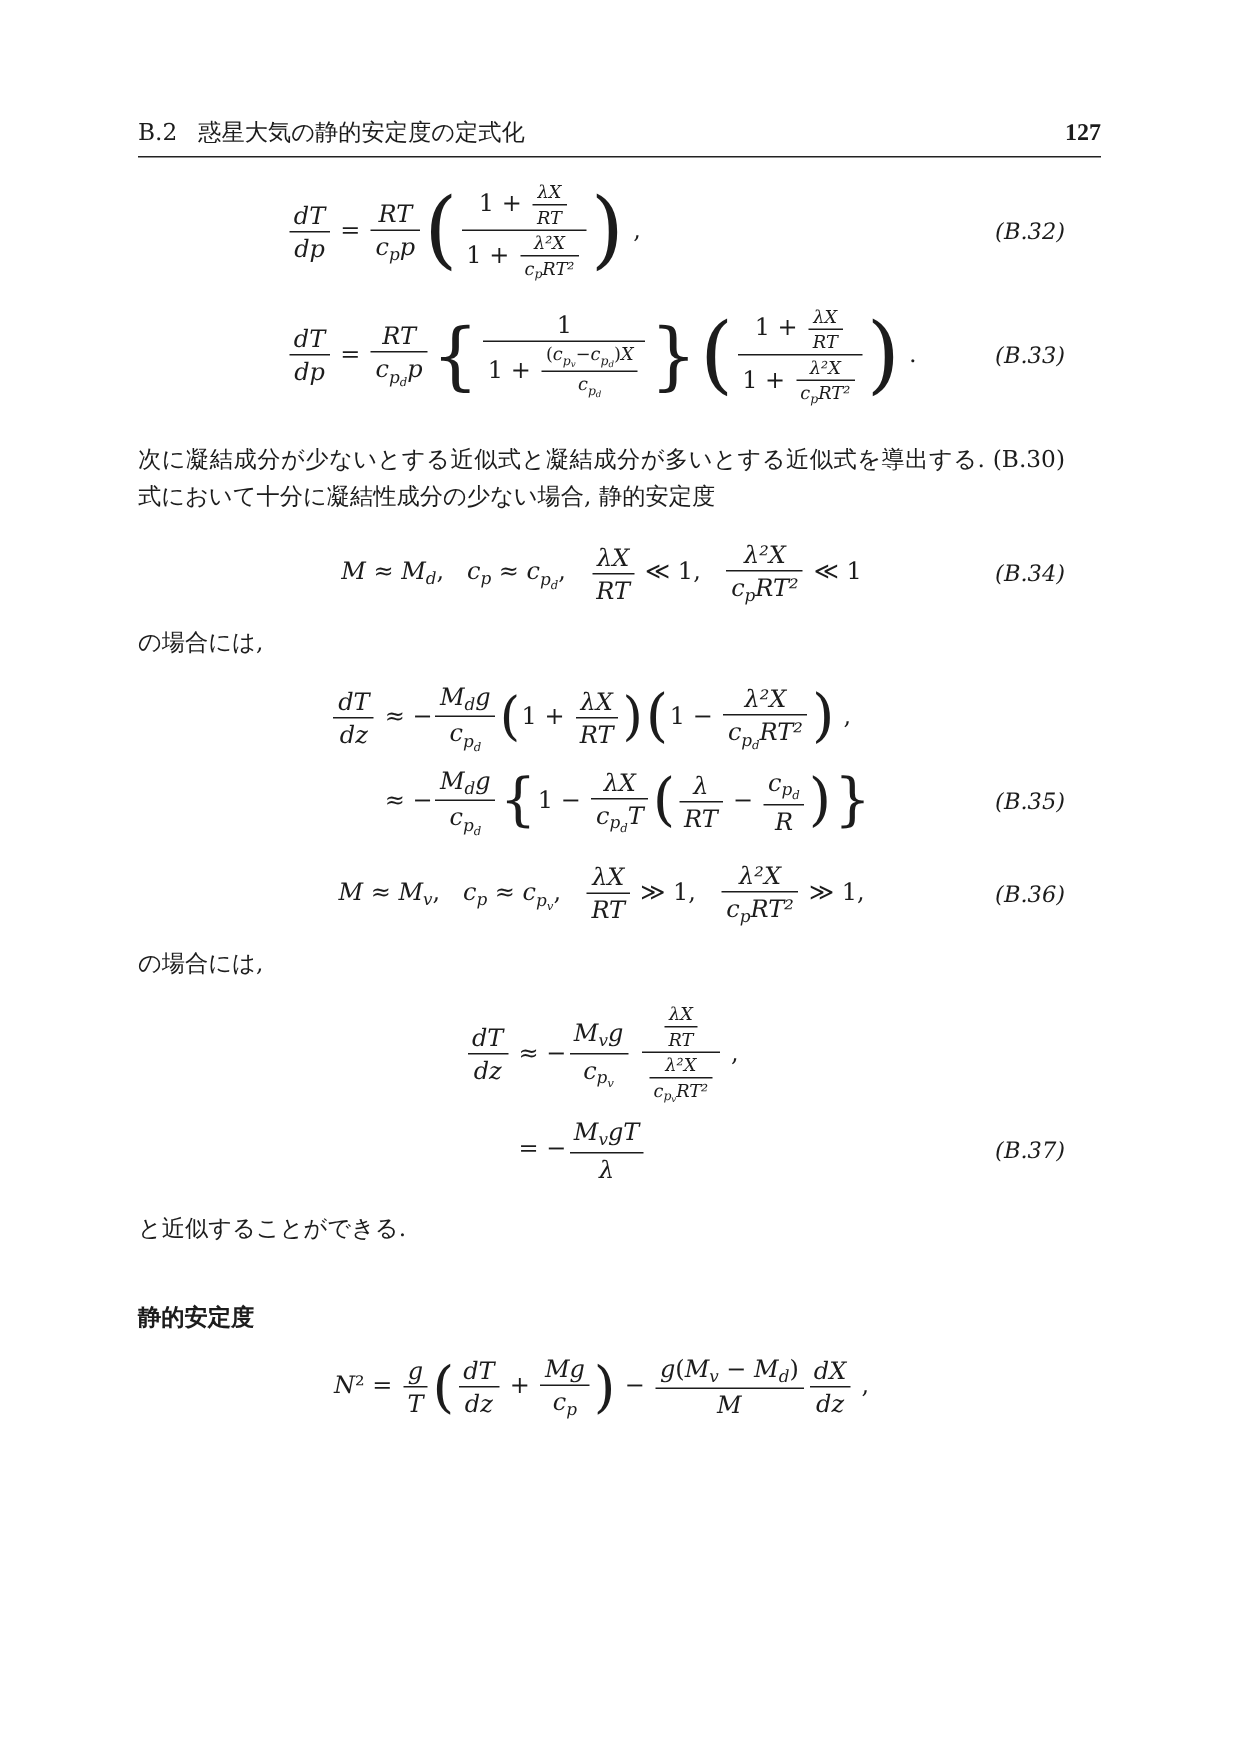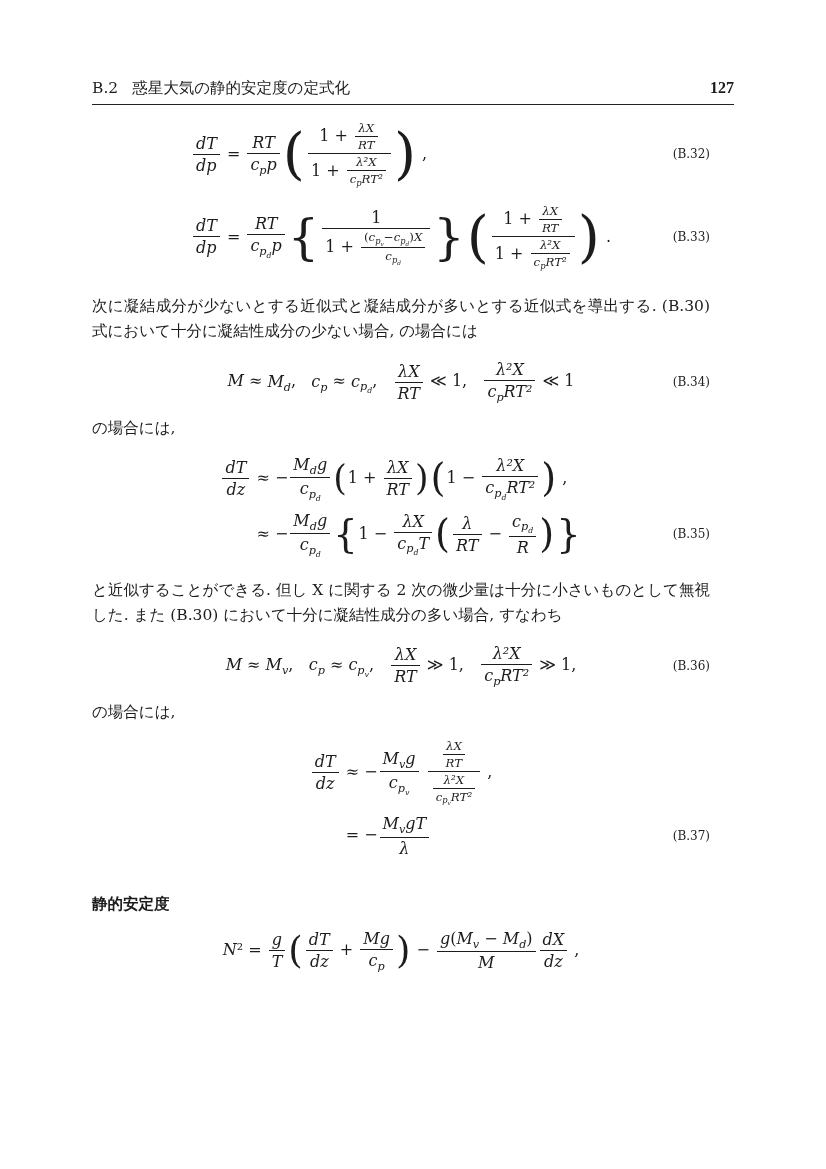--- a/index.html
+++ b/index.html
@@ -45,21 +45,21 @@
 
   
   .eqwrap{
     display:grid;
     grid-template-columns:1fr max-content max-content 1fr;
     align-items:center;
     margin-right:24px;
   }
   .eqlhs{grid-column:2;justify-self:end;}
   .eqrhs{grid-column:3;justify-self:start;}
-  .eqnum{grid-column:4;justify-self:end;font-size:12px;}
+  .eqnum{grid-column:4;justify-self:end;font-size:15px;font-style:italic;}
   .r1{grid-row:1}.r2{grid-row:2}
 
   
   .math{
     font-family:"DejaVu Serif","Liberation Serif",serif;
     font-size:16px;
     white-space:pre;
     color:#1c1c1c;
   }
   .mrow,.minner{display:inline-block;}
@@ -93,52 +93,52 @@
 
   <div class="eqwrap mt16" style="row-gap:16px">
     <span class="math eqlhs r1"><span class="mfrac"><span class="fnum"><span class="mi">dT</span></span><span class="fden"><span class="mi">dp</span></span></span></span>
     <span class="math eqrhs r1"><span class="mrow"><span class="mo"> = </span><span class="mfrac"><span class="fnum"><span class="mi">RT</span></span><span class="fden"><span class="mrow"><span class="msub"><span class="mi">c</span><span class="ssub"><span class="mi">p</span></span></span><span class="mi">p</span></span></span></span><span class="mparen"><span class="bracket" style="font-size: 56.6445px;">(</span><span class="minner"><span class="mfrac"><span class="fnum"><span class="mrow"><span class="mo">1 + </span><span class="mfrac"><span class="fnum"><span class="mi">λX</span></span><span class="fden"><span class="mi">RT</span></span></span></span></span><span class="fden"><span class="mrow"><span class="mo">1 + </span><span class="mfrac"><span class="fnum"><span class="mi">λ²X</span></span><span class="fden"><span class="mrow"><span class="msub"><span class="mi">c</span><span class="ssub"><span class="mi">p</span></span></span><span class="mi">RT²</span></span></span></span></span></span></span></span><span class="bracket" style="font-size: 56.6445px;">)</span></span><span class="mo"> ,</span></span></span>
     <span class="eqnum r1">(B.32)</span>
     <span class="math eqlhs r2"><span class="mfrac"><span class="fnum"><span class="mi">dT</span></span><span class="fden"><span class="mi">dp</span></span></span></span>
     <span class="math eqrhs r2"><span class="mrow"><span class="mo"> = </span><span class="mfrac"><span class="fnum"><span class="mi">RT</span></span><span class="fden"><span class="mrow"><span class="msub"><span class="mi">c</span><span class="ssub"><span class="msub"><span class="mi">p</span><span class="ssub"><span class="mi">d</span></span></span></span></span><span class="mi">p</span></span></span></span><span class="mparen"><span class="bracket" style="font-size: 49.2734px;">{</span><span class="minner"><span class="mfrac"><span class="fnum"><span class="mo">1</span></span><span class="fden"><span class="mrow"><span class="mo">1 + </span><span class="mfrac"><span class="fnum"><span class="mrow"><span class="mo">(</span><span class="msub"><span class="mi">c</span><span class="ssub"><span class="msub"><span class="mi">p</span><span class="ssub"><span class="mi">v</span></span></span></span></span><span class="mo">−</span><span class="msub"><span class="mi">c</span><span class="ssub"><span class="msub"><span class="mi">p</span><span class="ssub"><span class="mi">d</span></span></span></span></span><span class="mo">)</span><span class="mi">X</span></span></span><span class="fden"><span class="msub"><span class="mi">c</span><span class="ssub"><span class="msub"><span class="mi">p</span><span class="ssub"><span class="mi">d</span></span></span></span></span></span></span></span></span></span></span><span class="bracket" style="font-size: 49.2734px;">}</span></span><span class="mparen"><span class="bracket" style="font-size: 56.6445px;">(</span><span class="minner"><span class="mfrac"><span class="fnum"><span class="mrow"><span class="mo">1 + </span><span class="mfrac"><span class="fnum"><span class="mi">λX</span></span><span class="fden"><span class="mi">RT</span></span></span></span></span><span class="fden"><span class="mrow"><span class="mo">1 + </span><span class="mfrac"><span class="fnum"><span class="mi">λ²X</span></span><span class="fden"><span class="mrow"><span class="msub"><span class="mi">c</span><span class="ssub"><span class="mi">p</span></span></span><span class="mi">RT²</span></span></span></span></span></span></span></span><span class="bracket" style="font-size: 56.6445px;">)</span></span><span class="mo"> .</span></span></span>
     <span class="eqnum r2">(B.33)</span>
   </div>
 
-  <p class="body mt24">次に凝結成分が少ないとする近似式と凝結成分が多いとする近似式を導出する. (B.30) 式において十分に凝結性成分の少ない場合, の場合には</p>
+  <p class="body mt24">次に凝結成分が少ないとする近似式と凝結成分が多いとする近似式を導出する. (B.30) 式において十分に凝結性成分の少ない場合, 静的安定度</p>
 
   <div class="eqwrap mt16">
     <span class="math eqrhs r1"><span class="mrow"><span class="mi">M</span><span class="mo"> ≈ </span><span class="msub"><span class="mi">M</span><span class="ssub"><span class="mi">d</span></span></span><span class="mo">,   </span><span class="msub"><span class="mi">c</span><span class="ssub"><span class="mi">p</span></span></span><span class="mo"> ≈ </span><span class="msub"><span class="mi">c</span><span class="ssub"><span class="msub"><span class="mi">p</span><span class="ssub"><span class="mi">d</span></span></span></span></span><span class="mo">,   </span><span class="mfrac"><span class="fnum"><span class="mi">λX</span></span><span class="fden"><span class="mi">RT</span></span></span><span class="mo"> ≪ 1,   </span><span class="mfrac"><span class="fnum"><span class="mi">λ²X</span></span><span class="fden"><span class="mrow"><span class="msub"><span class="mi">c</span><span class="ssub"><span class="mi">p</span></span></span><span class="mi">RT²</span></span></span></span><span class="mo"> ≪ 1</span></span></span>
     <span class="eqnum r1">(B.34)</span>
   </div>
 
   <p class="body mt12">の場合には,</p>
 
   <div class="eqwrap mt14" style="row-gap:8px">
     <span class="math eqlhs r1"><span class="mfrac"><span class="fnum"><span class="mi">dT</span></span><span class="fden"><span class="mi">dz</span></span></span></span>
     <span class="math eqrhs r1"><span class="mrow"><span class="mo"> ≈ −</span><span class="mfrac"><span class="fnum"><span class="mrow"><span class="msub"><span class="mi">M</span><span class="ssub"><span class="mi">d</span></span></span><span class="mi">g</span></span></span><span class="fden"><span class="msub"><span class="mi">c</span><span class="ssub"><span class="msub"><span class="mi">p</span><span class="ssub"><span class="mi">d</span></span></span></span></span></span></span><span class="mparen"><span class="bracket" style="font-size: 34.85px;">(</span><span class="minner"><span class="mo">1 + </span><span class="mfrac"><span class="fnum"><span class="mi">λX</span></span><span class="fden"><span class="mi">RT</span></span></span></span><span class="bracket" style="font-size: 34.85px;">)</span></span><span class="mparen"><span class="bracket" style="font-size: 38.3164px;">(</span><span class="minner"><span class="mo">1 − </span><span class="mfrac"><span class="fnum"><span class="mi">λ²X</span></span><span class="fden"><span class="mrow"><span class="msub"><span class="mi">c</span><span class="ssub"><span class="msub"><span class="mi">p</span><span class="ssub"><span class="mi">d</span></span></span></span></span><span class="mi">RT²</span></span></span></span></span><span class="bracket" style="font-size: 38.3164px;">)</span></span><span class="mo"> ,</span></span></span>
     <span class="math eqrhs r2"><span class="mrow"><span class="mo"> ≈ −</span><span class="mfrac"><span class="fnum"><span class="mrow"><span class="msub"><span class="mi">M</span><span class="ssub"><span class="mi">d</span></span></span><span class="mi">g</span></span></span><span class="fden"><span class="msub"><span class="mi">c</span><span class="ssub"><span class="msub"><span class="mi">p</span><span class="ssub"><span class="mi">d</span></span></span></span></span></span></span><span class="mparen"><span class="bracket" style="font-size: 38.3164px;">{</span><span class="minner"><span class="mo">1 − </span><span class="mfrac"><span class="fnum"><span class="mi">λX</span></span><span class="fden"><span class="mrow"><span class="msub"><span class="mi">c</span><span class="ssub"><span class="msub"><span class="mi">p</span><span class="ssub"><span class="mi">d</span></span></span></span></span><span class="mi">T</span></span></span></span><span class="mparen"><span class="bracket" style="font-size: 38.3164px;">(</span><span class="minner"><span class="mfrac"><span class="fnum"><span class="mi">λ</span></span><span class="fden"><span class="mi">RT</span></span></span><span class="mo"> − </span><span class="mfrac"><span class="fnum"><span class="msub"><span class="mi">c</span><span class="ssub"><span class="msub"><span class="mi">p</span><span class="ssub"><span class="mi">d</span></span></span></span></span></span><span class="fden"><span class="mi">R</span></span></span></span><span class="bracket" style="font-size: 38.3164px;">)</span></span></span><span class="bracket" style="font-size: 38.3164px;">}</span></span></span></span>
     <span class="eqnum r2">(B.35)</span>
   </div>
 
-  <p class="body mt20">と近似することができる. 但し X に関する 2 次の微少量は十分に小さいものとして無視した. また (B.30) において十分に凝結性成分の多い場合, すなわち</p>
 
   <div class="eqwrap mt16">
     <span class="math eqrhs r1"><span class="mrow"><span class="mi">M</span><span class="mo"> ≈ </span><span class="msub"><span class="mi">M</span><span class="ssub"><span class="mi">v</span></span></span><span class="mo">,   </span><span class="msub"><span class="mi">c</span><span class="ssub"><span class="mi">p</span></span></span><span class="mo"> ≈ </span><span class="msub"><span class="mi">c</span><span class="ssub"><span class="msub"><span class="mi">p</span><span class="ssub"><span class="mi">v</span></span></span></span></span><span class="mo">,   </span><span class="mfrac"><span class="fnum"><span class="mi">λX</span></span><span class="fden"><span class="mi">RT</span></span></span><span class="mo"> ≫ 1,   </span><span class="mfrac"><span class="fnum"><span class="mi">λ²X</span></span><span class="fden"><span class="mrow"><span class="msub"><span class="mi">c</span><span class="ssub"><span class="mi">p</span></span></span><span class="mi">RT²</span></span></span></span><span class="mo"> ≫ 1,</span></span></span>
     <span class="eqnum r1">(B.36)</span>
   </div>
 
   <p class="body mt12">の場合には,</p>
 
   <div class="eqwrap mt14" style="row-gap:8px">
     <span class="math eqlhs r1"><span class="mfrac"><span class="fnum"><span class="mi">dT</span></span><span class="fden"><span class="mi">dz</span></span></span></span>
     <span class="math eqrhs r1"><span class="mrow"><span class="mo"> ≈ −</span><span class="mfrac"><span class="fnum"><span class="mrow"><span class="msub"><span class="mi">M</span><span class="ssub"><span class="mi">v</span></span></span><span class="mi">g</span></span></span><span class="fden"><span class="msub"><span class="mi">c</span><span class="ssub"><span class="msub"><span class="mi">p</span><span class="ssub"><span class="mi">v</span></span></span></span></span></span></span><span class="mo"> </span><span class="mfrac"><span class="fnum"><span class="mfrac"><span class="fnum"><span class="mi">λX</span></span><span class="fden"><span class="mi">RT</span></span></span></span><span class="fden"><span class="mfrac"><span class="fnum"><span class="mi">λ²X</span></span><span class="fden"><span class="mrow"><span class="msub"><span class="mi">c</span><span class="ssub"><span class="msub"><span class="mi">p</span><span class="ssub"><span class="mi">v</span></span></span></span></span><span class="mi">RT²</span></span></span></span></span></span><span class="mo"> ,</span></span></span>
     <span class="math eqrhs r2"><span class="mrow"><span class="mo"> = −</span><span class="mfrac"><span class="fnum"><span class="mrow"><span class="msub"><span class="mi">M</span><span class="ssub"><span class="mi">v</span></span></span><span class="mi">gT</span></span></span><span class="fden"><span class="mi">λ</span></span></span></span></span>
     <span class="eqnum r2">(B.37)</span>
   </div>
 
+  <p class="body mt18">と近似することができる.</p>
 
   <h3 class="subheading mt36">静的安定度</h3>
 
 
   <div class="eqwrap mt14">
     <span class="math eqrhs r1"><span class="mrow"><span class="mi">N</span><span class="mo">² = </span><span class="mfrac"><span class="fnum"><span class="mi">g</span></span><span class="fden"><span class="mi">T</span></span></span><span class="mparen"><span class="bracket" style="font-size: 37.0414px;">(</span><span class="minner"><span class="mfrac"><span class="fnum"><span class="mi">dT</span></span><span class="fden"><span class="mi">dz</span></span></span><span class="mo"> + </span><span class="mfrac"><span class="fnum"><span class="mrow"><span class="mi">M</span><span class="mi">g</span></span></span><span class="fden"><span class="msub"><span class="mi">c</span><span class="ssub"><span class="mi">p</span></span></span></span></span></span><span class="bracket" style="font-size: 37.0414px;">)</span></span><span class="mo"> − </span><span class="mfrac"><span class="fnum"><span class="mrow"><span class="mi">g</span><span class="mo">(</span><span class="msub"><span class="mi">M</span><span class="ssub"><span class="mi">v</span></span></span><span class="mo"> − </span><span class="msub"><span class="mi">M</span><span class="ssub"><span class="mi">d</span></span></span><span class="mo">)</span></span></span><span class="fden"><span class="mi">M</span></span></span><span class="mfrac"><span class="fnum"><span class="mi">dX</span></span><span class="fden"><span class="mi">dz</span></span></span><span class="mo"> ,</span></span></span>
   </div>
 
 </div>
 

